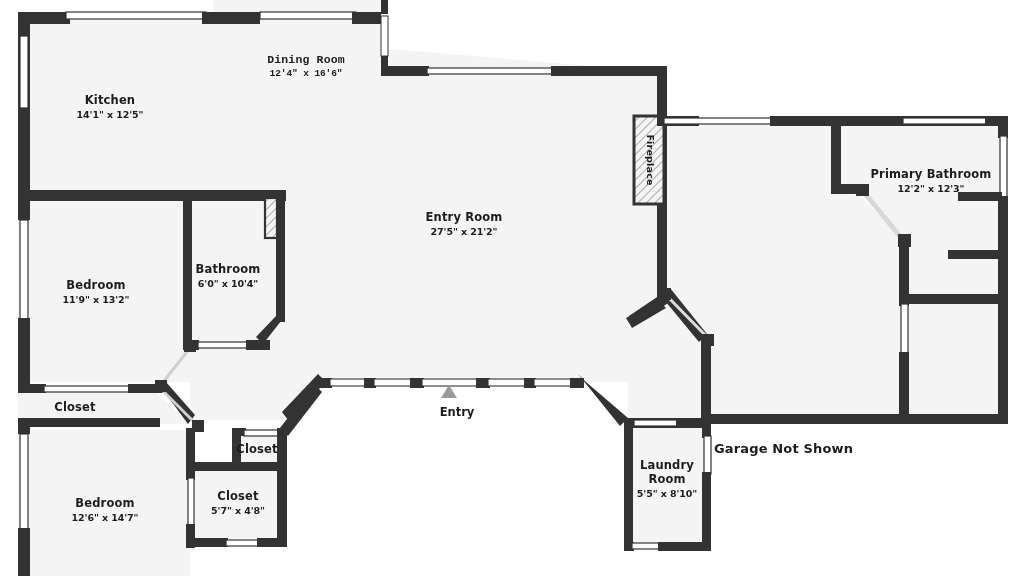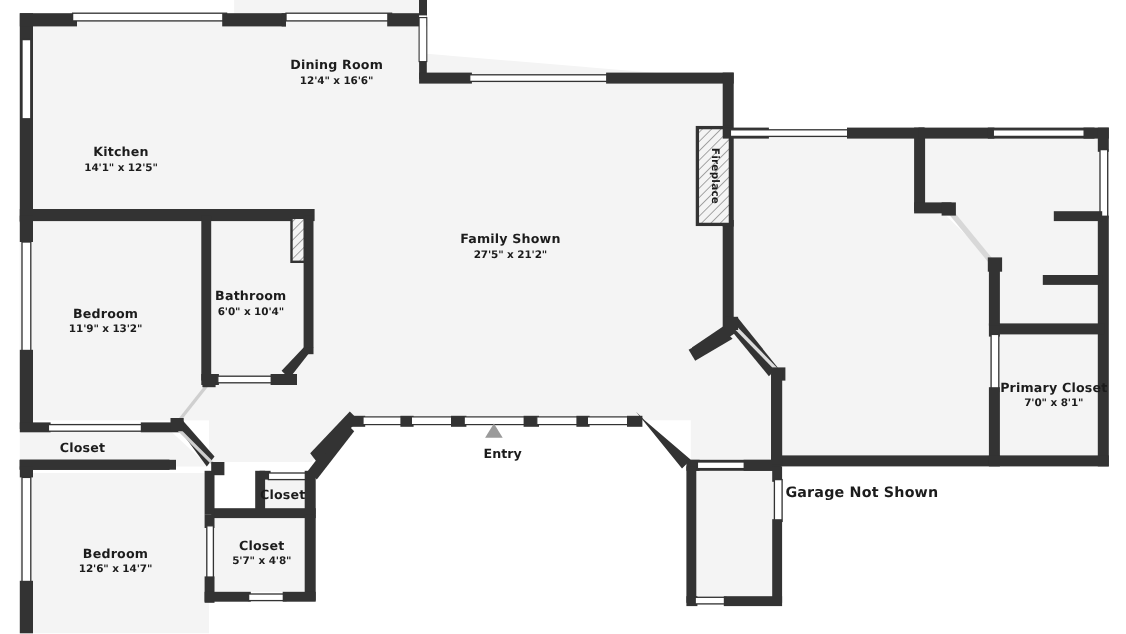--- a/index.html
+++ b/index.html
@@ -299,32 +299,32 @@
       <rect x="624" y="542" width="10" height="9"></rect>
       <rect x="632" y="543" width="28" height="6" fill="#ffffff" stroke="#333333" stroke-width="1.2"></rect>
       <rect x="658" y="542" width="53" height="9"></rect>
 
       <rect x="701" y="336" width="10" height="86"></rect>
     </g>
 
     <polygon points="449,385 457,398 441,398" fill="#9a9a9a"></polygon>
   </svg>
 
-  <div class="room-label" style="left:110px; top:107px;margin-top:38px;">
+  <div class="room-label" style="left:110px; top:107px;">
     <span class="rl-name">Kitchen</span>
     <span class="rl-dims">14'1" x 12'5"</span>
   </div>
 
-  <div class="room-label" style="left:306px; top:66px;">
+  <div class="room-label" style="left:306px; top:66px;font-family:Liberation Mono, monospace;">
     <span class="rl-name">Dining Room</span>
     <span class="rl-dims">12'4" x 16'6"</span>
   </div>
 
   <div class="room-label" style="left:464px; top:224px;">
-    <span class="rl-name">Family Shown</span>
+    <span class="rl-name">Entry Room</span>
     <span class="rl-dims">27'5" x 21'2"</span>
   </div>
 
   <div class="room-label" style="left:96px; top:292px;">
     <span class="rl-name">Bedroom</span>
     <span class="rl-dims">11'9" x 13'2"</span>
   </div>
 
   <div class="room-label" style="left:228px; top:276px;text-align:center;">
     <span class="rl-name">Bathroom</span>
@@ -335,26 +335,30 @@
     <span class="rl-name">Bedroom</span>
     <span class="rl-dims">12'6" x 14'7"</span>
   </div>
 
   <div class="room-label" style="left:238px; top:503px;">
     <span class="rl-name">Closet</span>
     <span class="rl-dims">5'7" x 4'8"</span>
   </div>
 
 
-
-  <div class="room-label" style="left:958px; top:359px;">
-    <span class="rl-name">Primary Closet</span>
-    <span class="rl-dims">7'0" x 8'1"</span>
-  </div>
-
+  <div class="room-label" style="left:931px; top:181px;">
+    <span class="rl-name">Primary Bathroom</span>
+    <span class="rl-dims">12'2" x 12'3"</span>
+  </div>
+
+
+  <div class="room-label two-line-name" style="left:667px; top:478px;">
+    <span class="rl-name" id="laundry-name">Laundry<br>Room</span>
+    <span class="rl-dims">5'5" x 8'10"</span>
+  </div>
 
   <div class="room-label" style="left:75px; top:408px;">
     <span class="rl-name">Closet</span>
   </div>
 
   <div class="room-label" style="left:257px; top:450px;">
     <span class="rl-name">Closet</span>
   </div>
 
   <div class="note-label" style="left:714px; top:448px;">Garage Not Shown</div>

